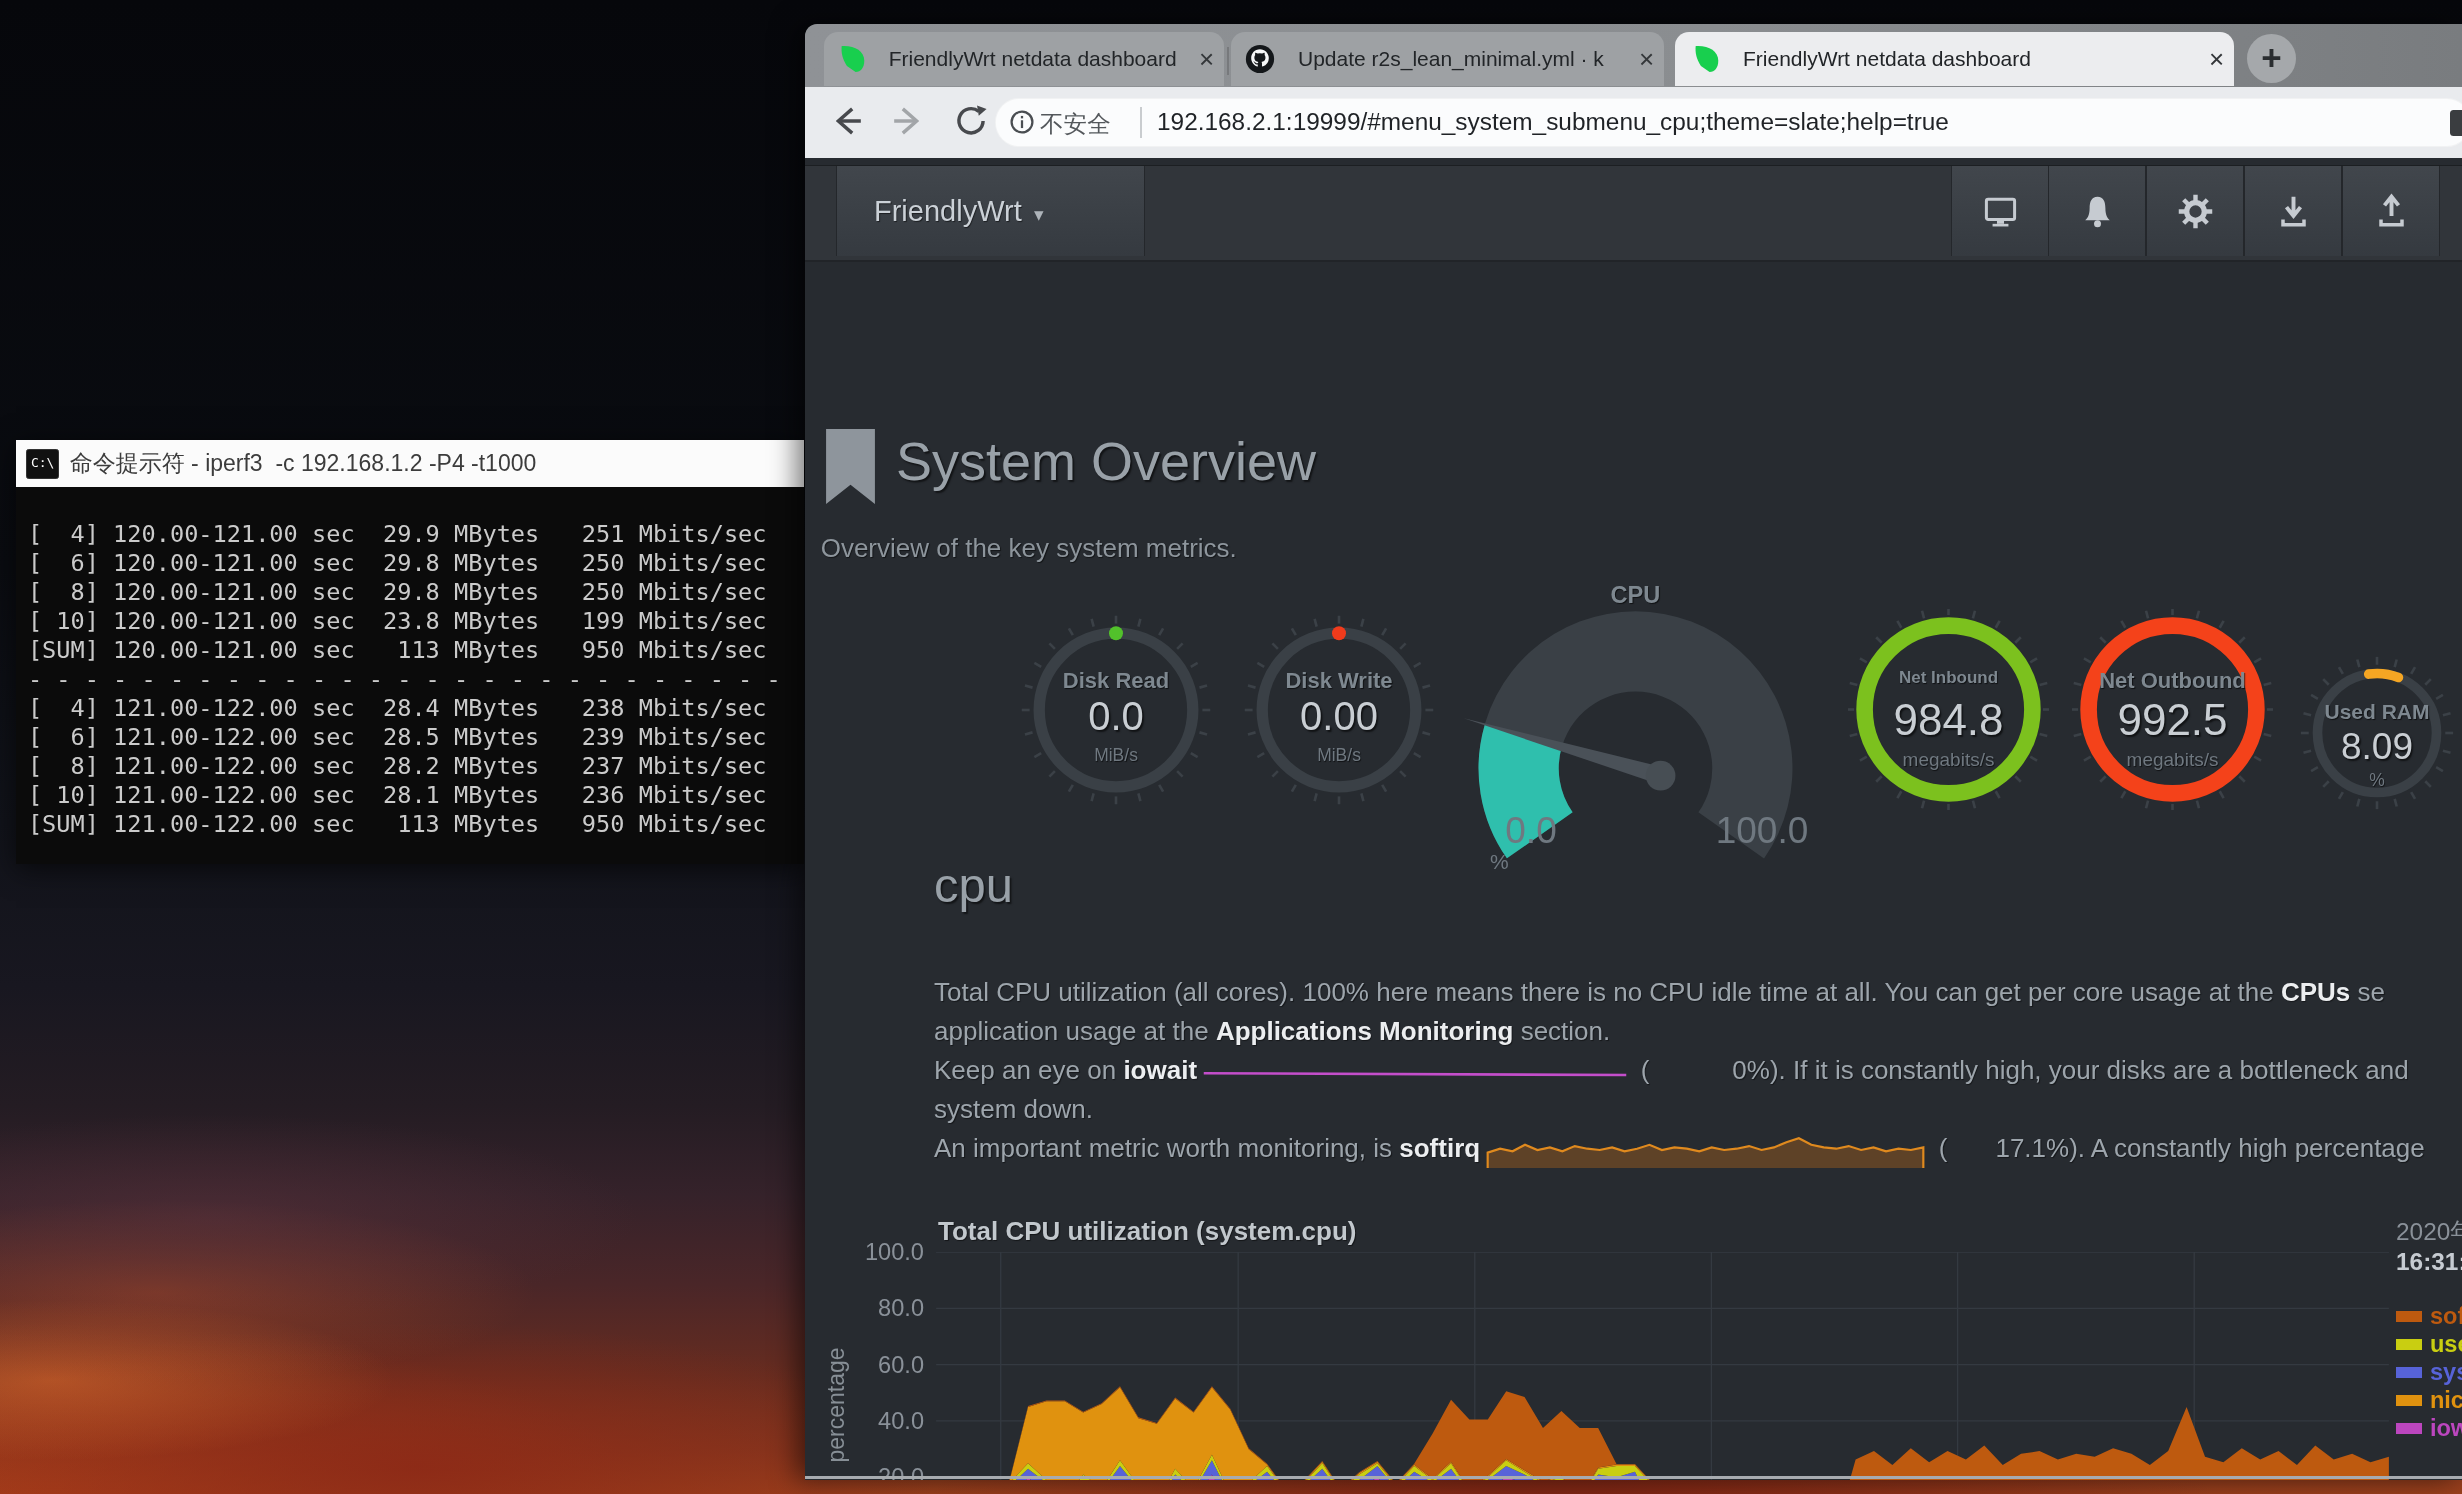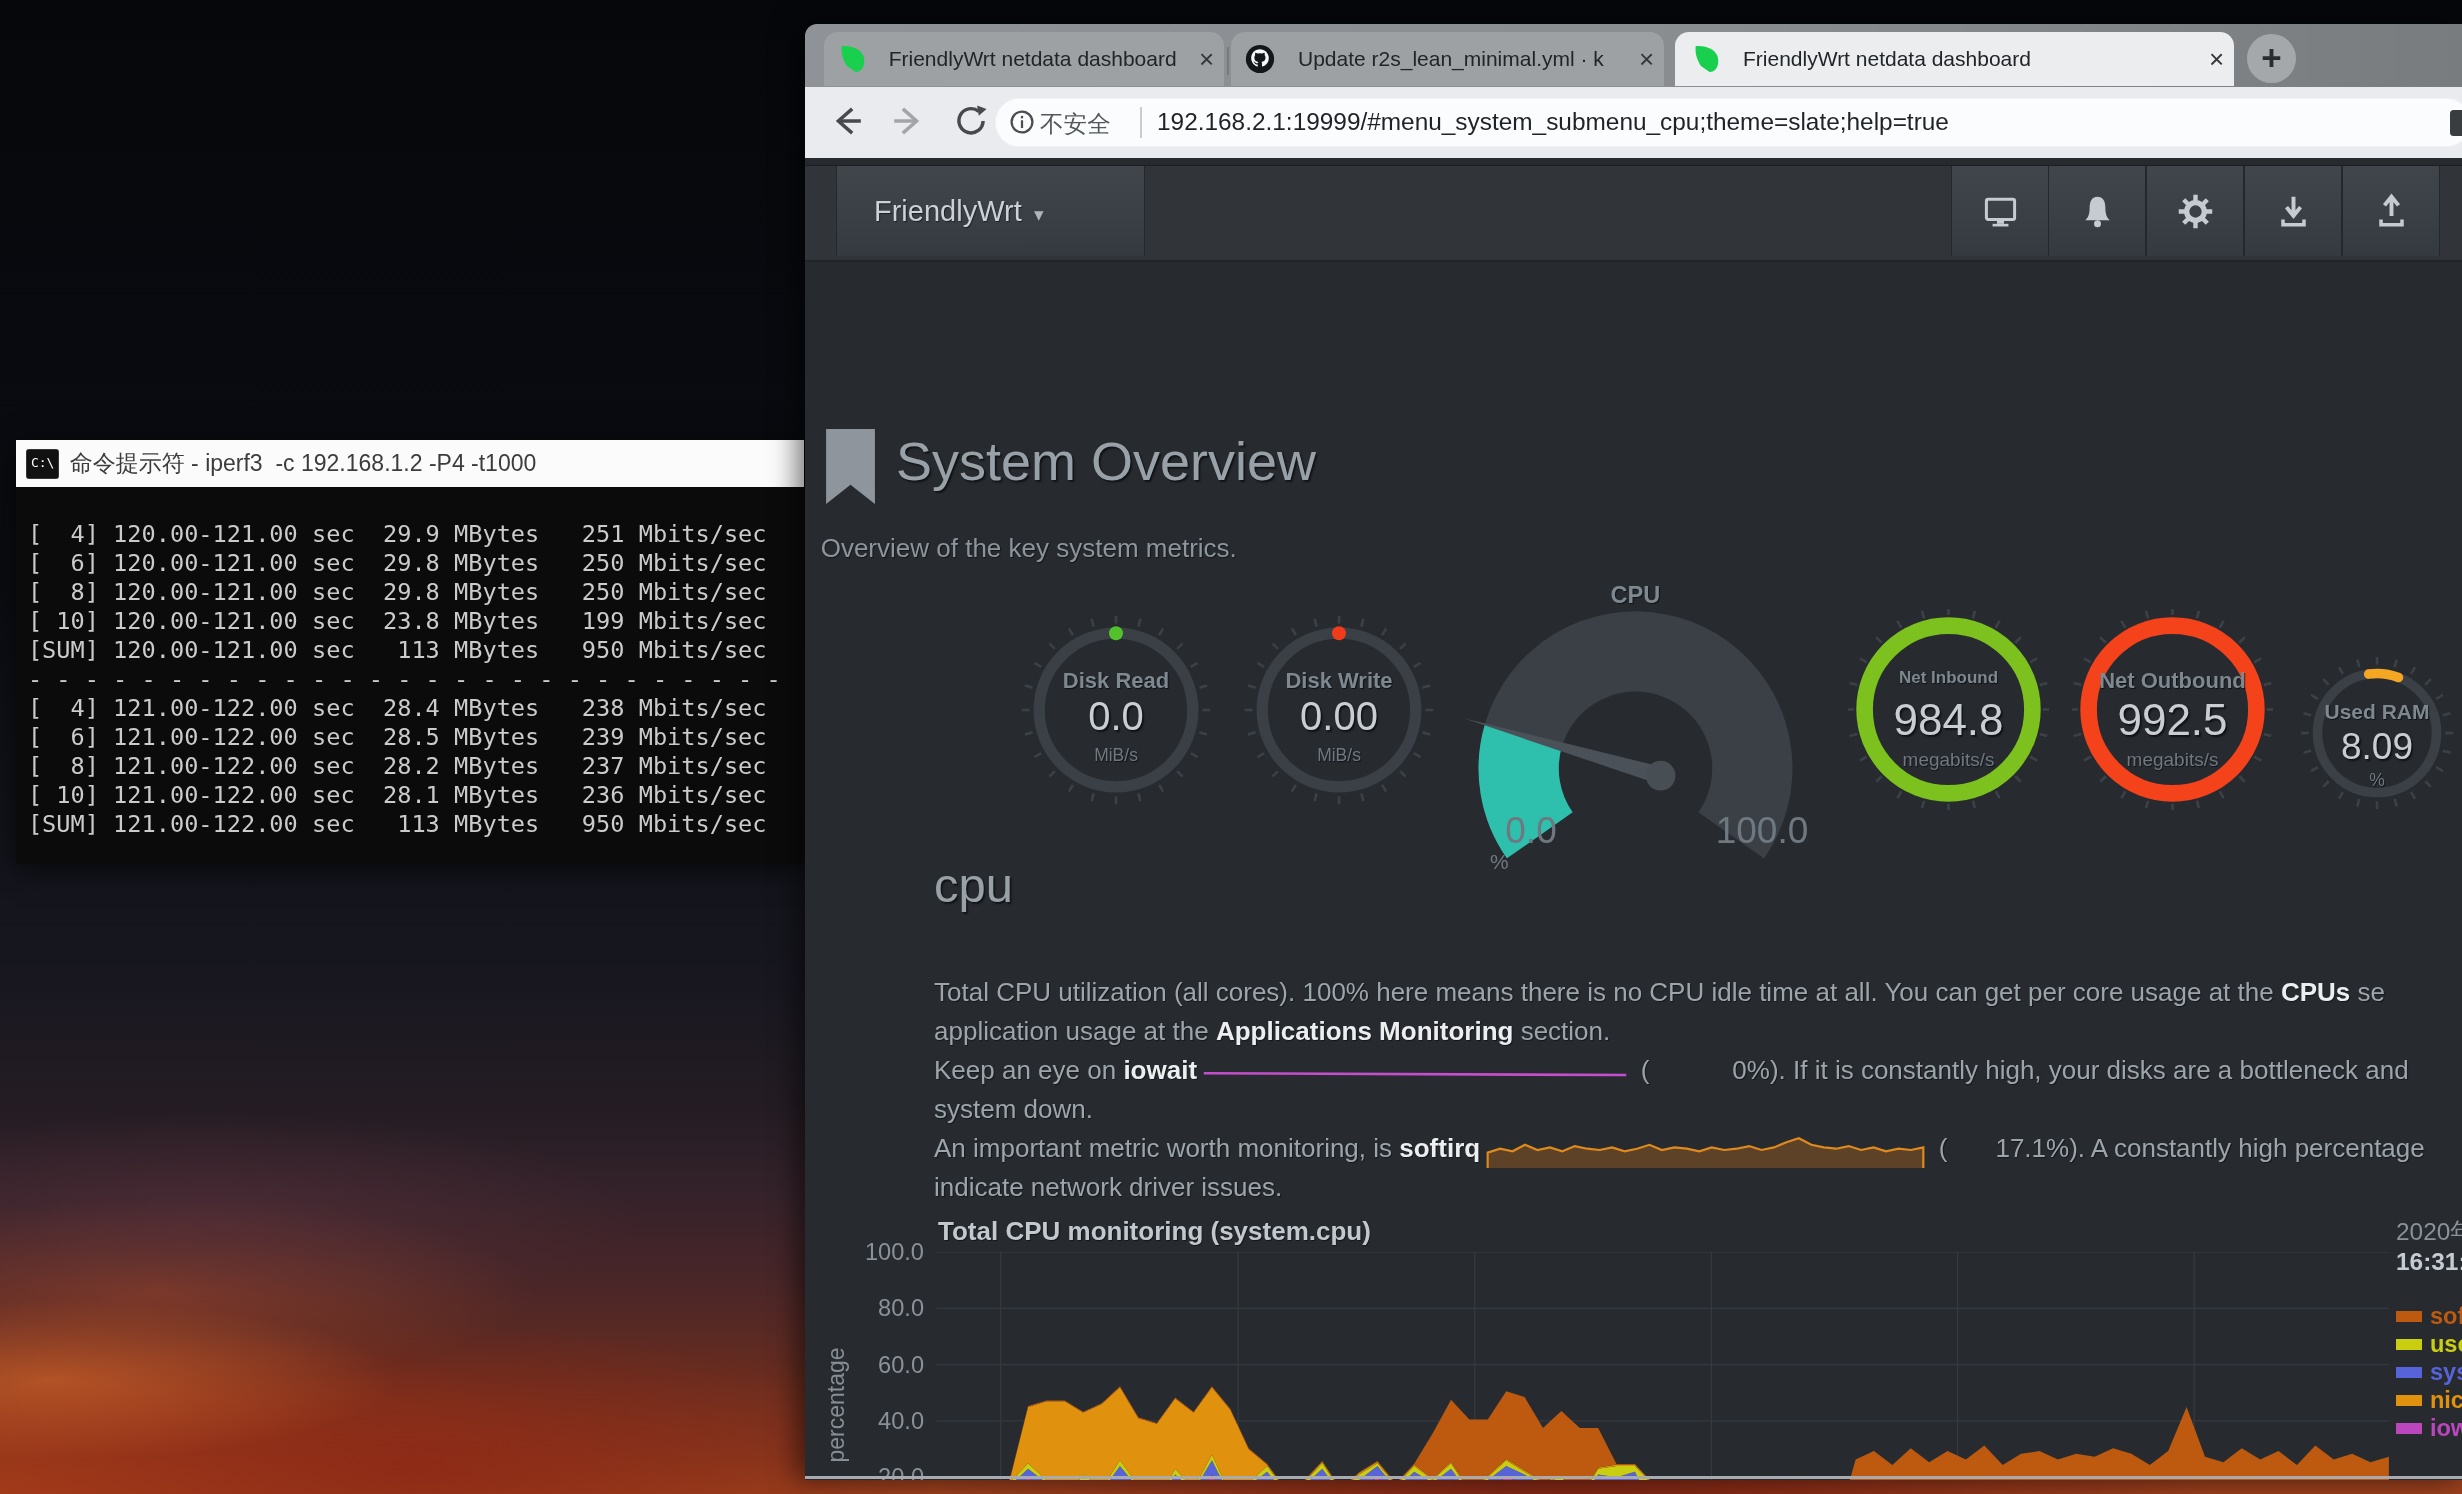--- a/index.html
+++ b/index.html
@@ -402,24 +402,23 @@
           <div class="pline"><span>Total CPU utilization (all cores). 100% here means there is no CPU idle time at all. You can get per core usage at the </span><b>CPUs</b><span> se</span></div>
           <div class="pline"><span>application usage at the </span><b>Applications Monitoring</b><span> section.</span></div>
           <div class="pline"><span>Keep an eye on </span><b>iowait</b><svg width="426" height="23" class="pspark" viewBox="0 0 488 26">
               <line x1="2" y1="15" x2="486" y2="17" stroke="#C44ECB" stroke-width="3"></line>
             </svg><span> (</span><span class="pgap" style="width: 83px;"></span><span>0%). If it is constantly high, your disks are a bottleneck and</span></div>
           <div class="pline"><span>system down.</span></div>
           <div class="pline"><span>An important metric worth monitoring, is </span><b>softirq</b><svg width="441" height="40" class="pspark" viewBox="0 0 505 46">
               <polygon points="2,44 2,26 16.314285714285717,21.5 30.62857142857143,24.5 44.94285714285714,17 59.25714285714286,23 73.57142857142857,20 87.88571428571429,24.5 102.2,18.5 116.51428571428572,21.5 130.82857142857142,23 145.14285714285714,20 159.45714285714286,24.5 173.77142857142857,21.5 188.0857142857143,17 202.4,23 216.71428571428572,20 231.02857142857144,21.5 245.34285714285716,24.5 259.65714285714284,20 273.9714285714286,23 288.2857142857143,21.5 302.6,18.5 316.9142857142857,23 331.22857142857146,20 345.54285714285714,14 359.8571428571429,9.5 374.1714285714286,17 388.4857142857143,20 402.8,21.5 417.11428571428576,18.5 431.42857142857144,23 445.7428571428572,20 460.0571428571429,24.5 474.37142857142857,21.5 488.6857142857143,23 503,20 503,44" fill="rgba(150,90,30,0.5)"></polygon>
               <polyline points="2,44 2,26 16.314285714285717,21.5 30.62857142857143,24.5 44.94285714285714,17 59.25714285714286,23 73.57142857142857,20 87.88571428571429,24.5 102.2,18.5 116.51428571428572,21.5 130.82857142857142,23 145.14285714285714,20 159.45714285714286,24.5 173.77142857142857,21.5 188.0857142857143,17 202.4,23 216.71428571428572,20 231.02857142857144,21.5 245.34285714285716,24.5 259.65714285714284,20 273.9714285714286,23 288.2857142857143,21.5 302.6,18.5 316.9142857142857,23 331.22857142857146,20 345.54285714285714,14 359.8571428571429,9.5 374.1714285714286,17 388.4857142857143,20 402.8,21.5 417.11428571428576,18.5 431.42857142857144,23 445.7428571428572,20 460.0571428571429,24.5 474.37142857142857,21.5 488.6857142857143,23 503,20 503,44" fill="none" stroke="#E08A1E" stroke-width="2.5"></polyline>
             </svg><span> (</span><span class="pgap" style="width: 48px;"></span><span>17.1%). A constantly high percentage</span></div>
-          <div class="pline"><span>indicate network driver issues.</span></div>
-        </div>
-
-      <div id="chart-title" class="abs">Total CPU monitoring (system.cpu)</div>
+        </div>
+
+      <div id="chart-title" class="abs">Total CPU utilization (system.cpu)</div>
       <div id="chart-date" class="abs">2020年3</div>
       <div id="chart-time" class="abs">16:31:2</div>
       <div class="ytick" style="top:1081px;">100.0</div>
       <div class="ytick" style="top:1137px;">80.0</div>
       <div class="ytick" style="top:1194px;">60.0</div>
       <div class="ytick" style="top:1250px;">40.0</div>
       <div class="ytick" style="top:1306px;">20.0</div>
       <div id="ylabel" class="abs">percentage</div>
       <svg id="main-chart" class="abs" style="left:131px;top:1094px;" width="1453" height="282" viewBox="0 0 1664 323">
           <line x1="0" y1="0" x2="1664" y2="0" stroke="#343A41" stroke-width="1.5"></line>

